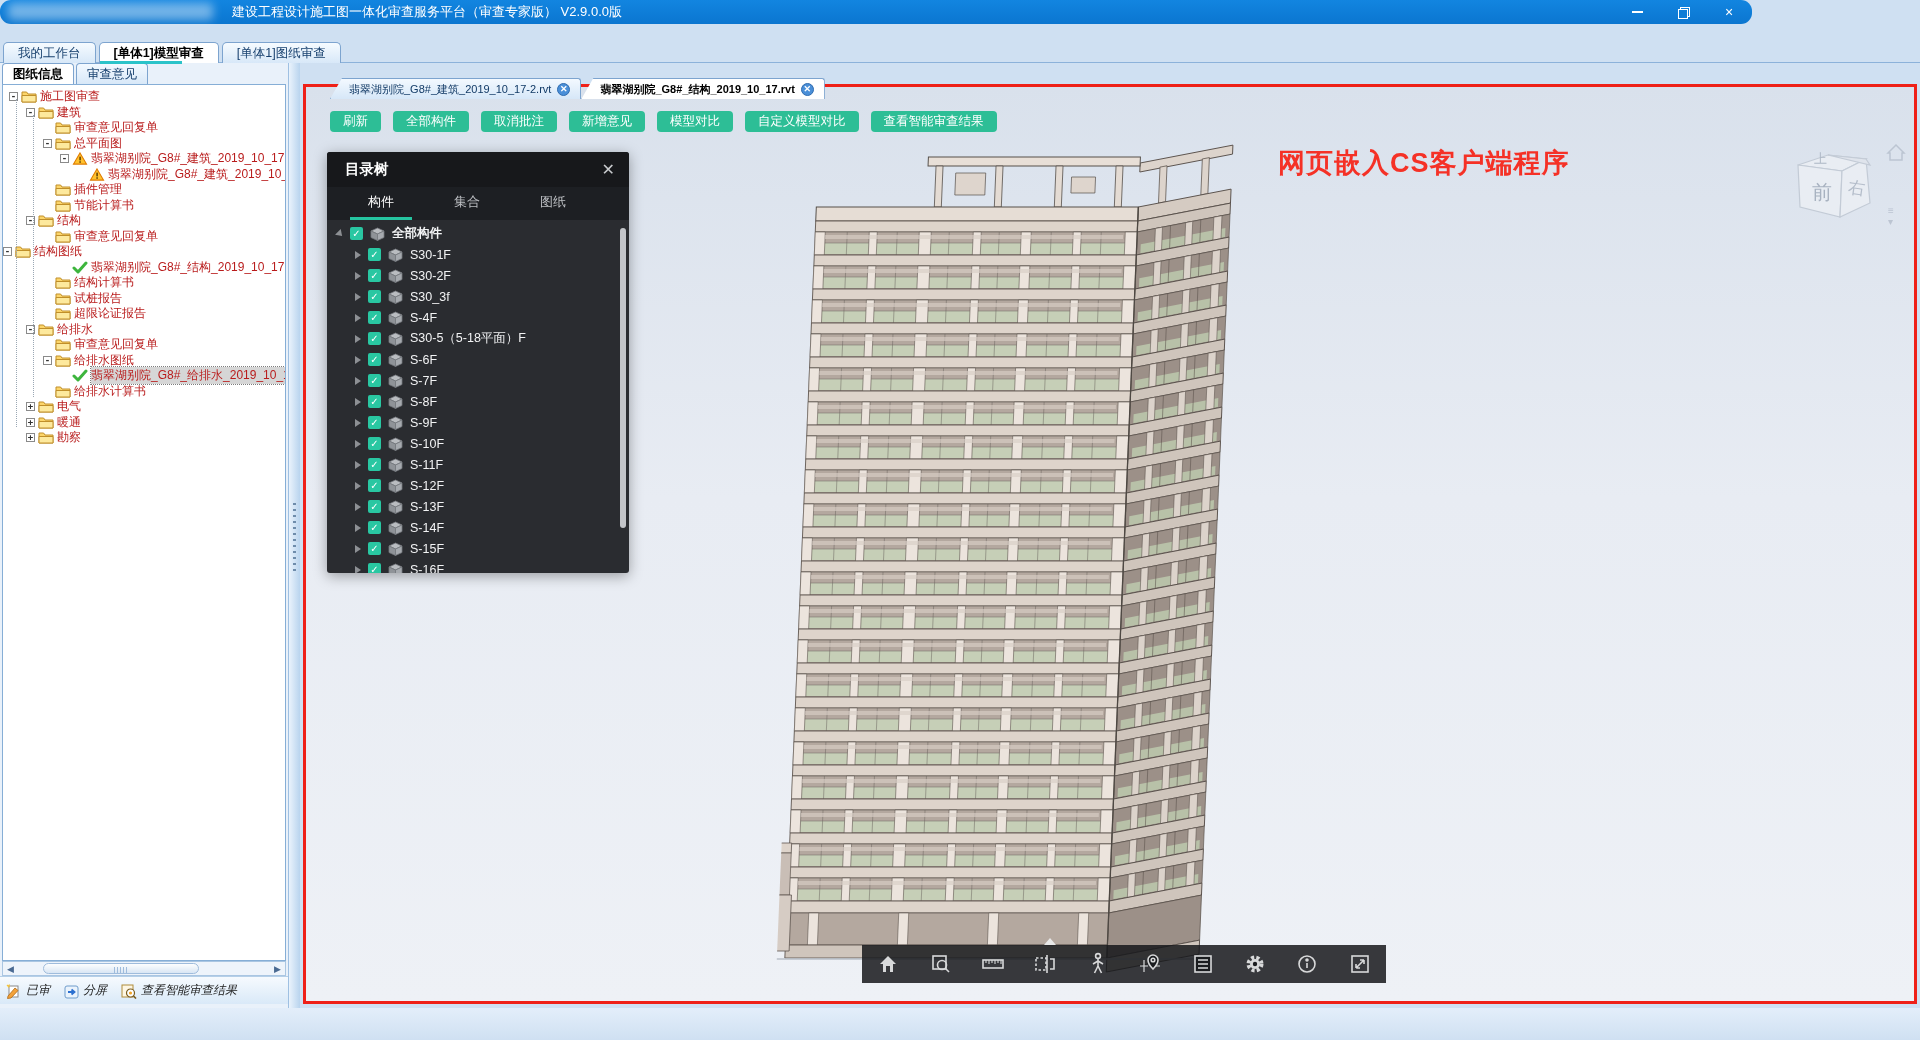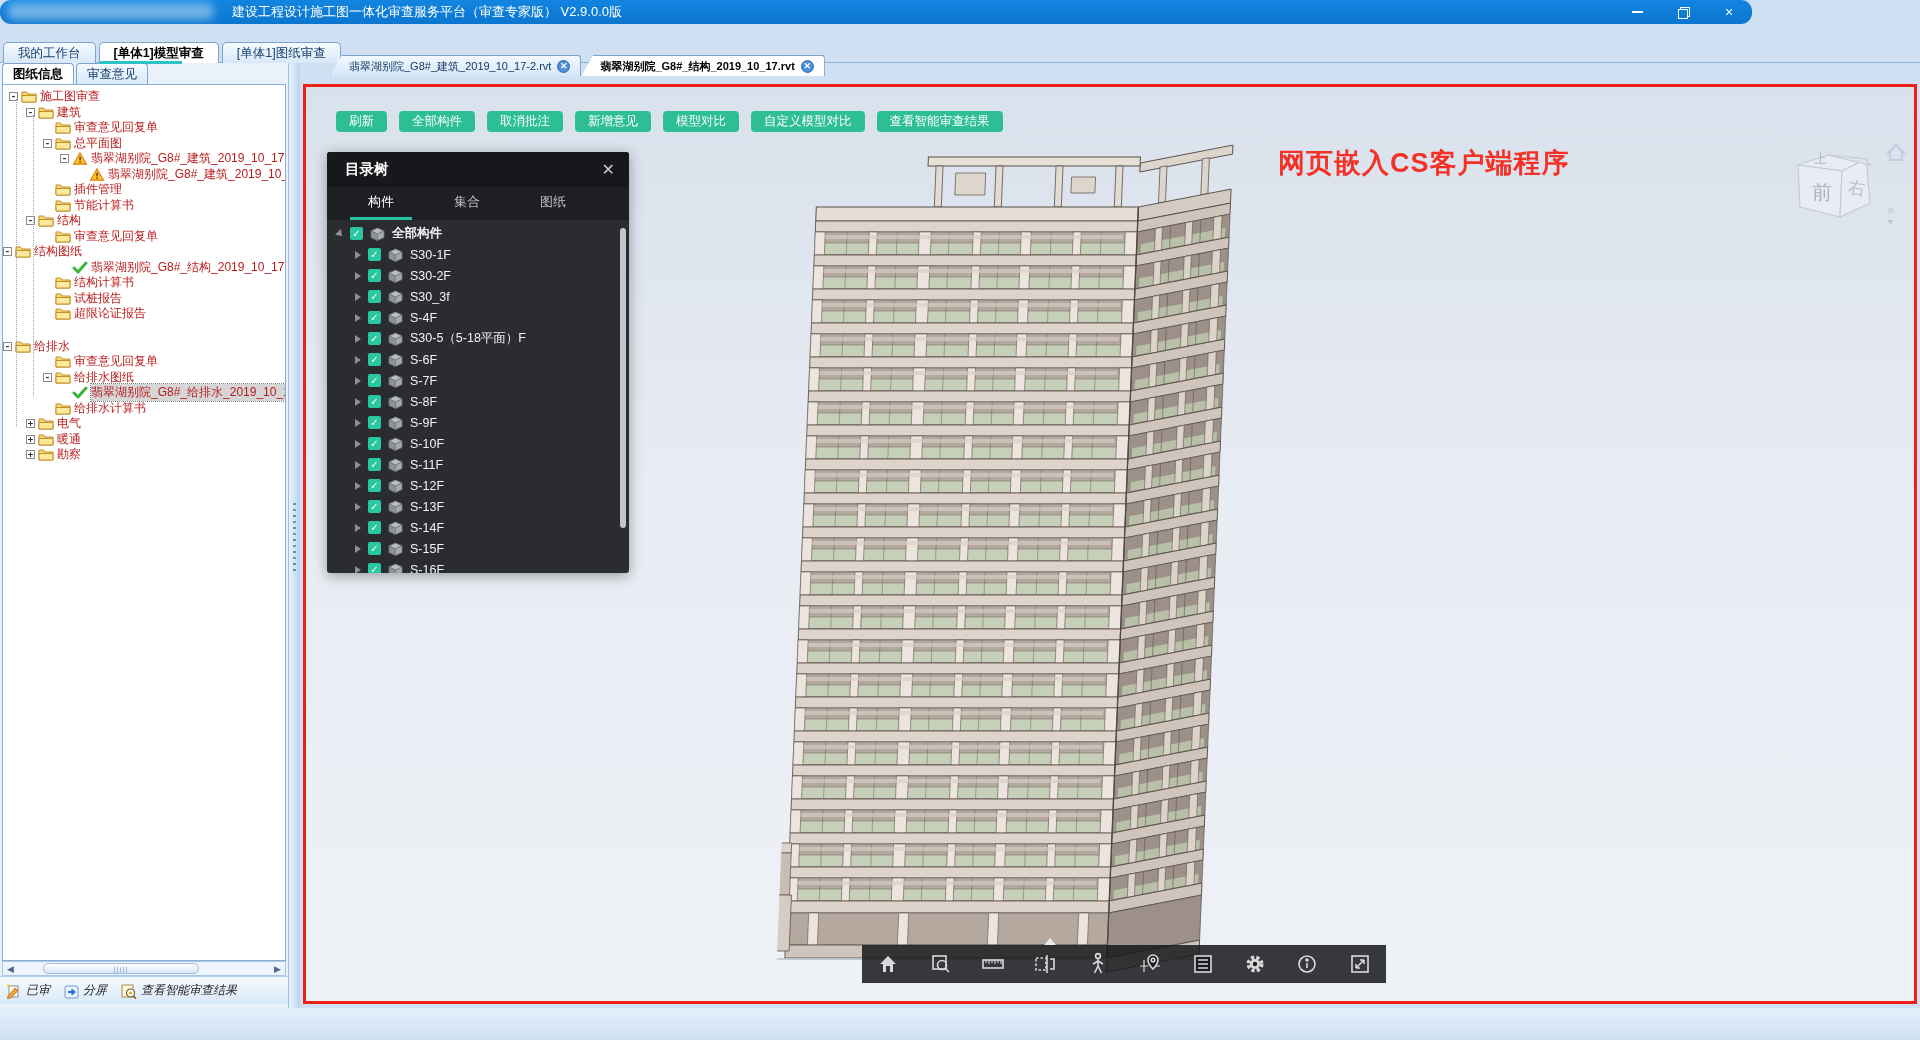--- a/index.html
+++ b/index.html
@@ -77,33 +77,33 @@
   
   .splitter { position:absolute; left:288px; top:63px; width:12px; height:945px;
     background:linear-gradient(90deg,#eaf3fc,#b9d4ee); border-left:1px solid #9fc0e2; }
   .split-grip { position:absolute; left:4px; top:440px; width:3px; height:70px;
     background:repeating-linear-gradient(#6e8cab 0 2px,transparent 2px 6px); }
   .split-arrow { position:absolute; left:2px; width:0; height:0;
     border-top:4px solid transparent; border-bottom:4px solid transparent; border-right:5px solid #5c7essa0; border-right-color:#5c7ea0; }
   .sa-top { top:425px; } .sa-bot { top:516px; }
 
   
-  .doc-tabs { position:absolute; left:330px; top:55px; height:33px; display:flex; z-index:3; }
+  .doc-tabs { position:absolute; left:330px; top:78px; height:33px; display:flex; z-index:3; }
   .doc-tab { position:relative; display:flex; align-items:center; gap:6px; height:21px; padding:0 10px 0 18px;
     font-size:11px; color:#123a66; background:linear-gradient(#f3f9ff,#d6e7f8);
     border:1px solid #7da4cf; border-bottom:none; clip-path:polygon(12px 0,100% 0,100% 100%,0 100%);
     border-radius:3px 3px 0 0; }
   .doc-tab.active { background:#fff; font-weight:bold; color:#000; }
   .tab-close { width:13px; height:13px; border-radius:50%; background:#4a8fd8; border:1px solid #2f6cb0;
     color:#fff; font:bold 9px/11px "Liberation Sans",sans-serif; text-align:center; }
 
   .viewer { position:absolute; left:303px; top:84px; width:1614px; height:920px;
     border:3px solid #ef2018; background:linear-gradient(#d9e1ec,#e8ecf3 45%,#eef1f6); overflow:hidden; }
 
-  .model-toolbar { position:absolute; left:24px; top:24px; display:flex; gap:12px;margin-left:6px; }
+  .model-toolbar { position:absolute; left:24px; top:24px; display:flex; gap:12px; }
   .mt-btn { height:21px; padding:0 13px; background:#2dbe96; color:#fff; font-size:12.5px;
     line-height:21px; border-radius:4px; border:none; white-space:nowrap; }
 
   
   .catalog { position:absolute; left:21px; top:65px; width:302px; height:421px; background:#2a2c30;
     border-radius:3px; box-shadow:0 3px 14px rgba(0,0,0,.35); overflow:hidden; }
   .cat-header { height:35px; background:#17181b; display:flex; align-items:center; padding:0 14px 0 18px;
     color:#fff; font-size:14.5px; font-weight:bold; }
   .cat-close { margin-left:auto; color:#c9cbce; font-size:16px; font-weight:normal; }
   .cat-tabs { height:33px; background:#1d1f23; display:flex; padding-left:18px; gap:14px; }
@@ -307,21 +307,21 @@
           </div>
           <div class="tree-row" data-icon="folder" style="padding-left: 40px;">
             <span class="t-exp"></span>
             <svg class="t-ico t-folder" viewBox="0 0 16 13">
               <path d="M1 3 L1 12 L15 12 L15 4 L7 4 L5.6 2 L1 2 Z" fill="#fcd56a" stroke="#c08f2a" stroke-width="1"></path>
               <path d="M1 5.5 L15 5.5 L15 12 L1 12 Z" fill="#fde99d" stroke="#c08f2a" stroke-width="1"></path>
             </svg>
 
             <span class="t-label">超限论证报告</span>
           </div>
-          <div class="tree-row" data-icon="folder" data-expand="minus" style=" margin-top: 17px;">
+          <div class="tree-row" data-icon="folder" data-expand="minus" style="padding-left: 23px;">
             <span class="t-exp"></span>
             <svg class="t-ico t-folder" viewBox="0 0 16 13">
               <path d="M1 3 L1 12 L15 12 L15 4 L7 4 L5.6 2 L1 2 Z" fill="#fcd56a" stroke="#c08f2a" stroke-width="1"></path>
               <path d="M1 5.5 L15 5.5 L15 12 L1 12 Z" fill="#fde99d" stroke="#c08f2a" stroke-width="1"></path>
             </svg>
 
             <span class="t-label">给排水</span>
           </div>
           <div class="tree-row" data-icon="folder" style="padding-left: 40px;">
             <span class="t-exp"></span>

